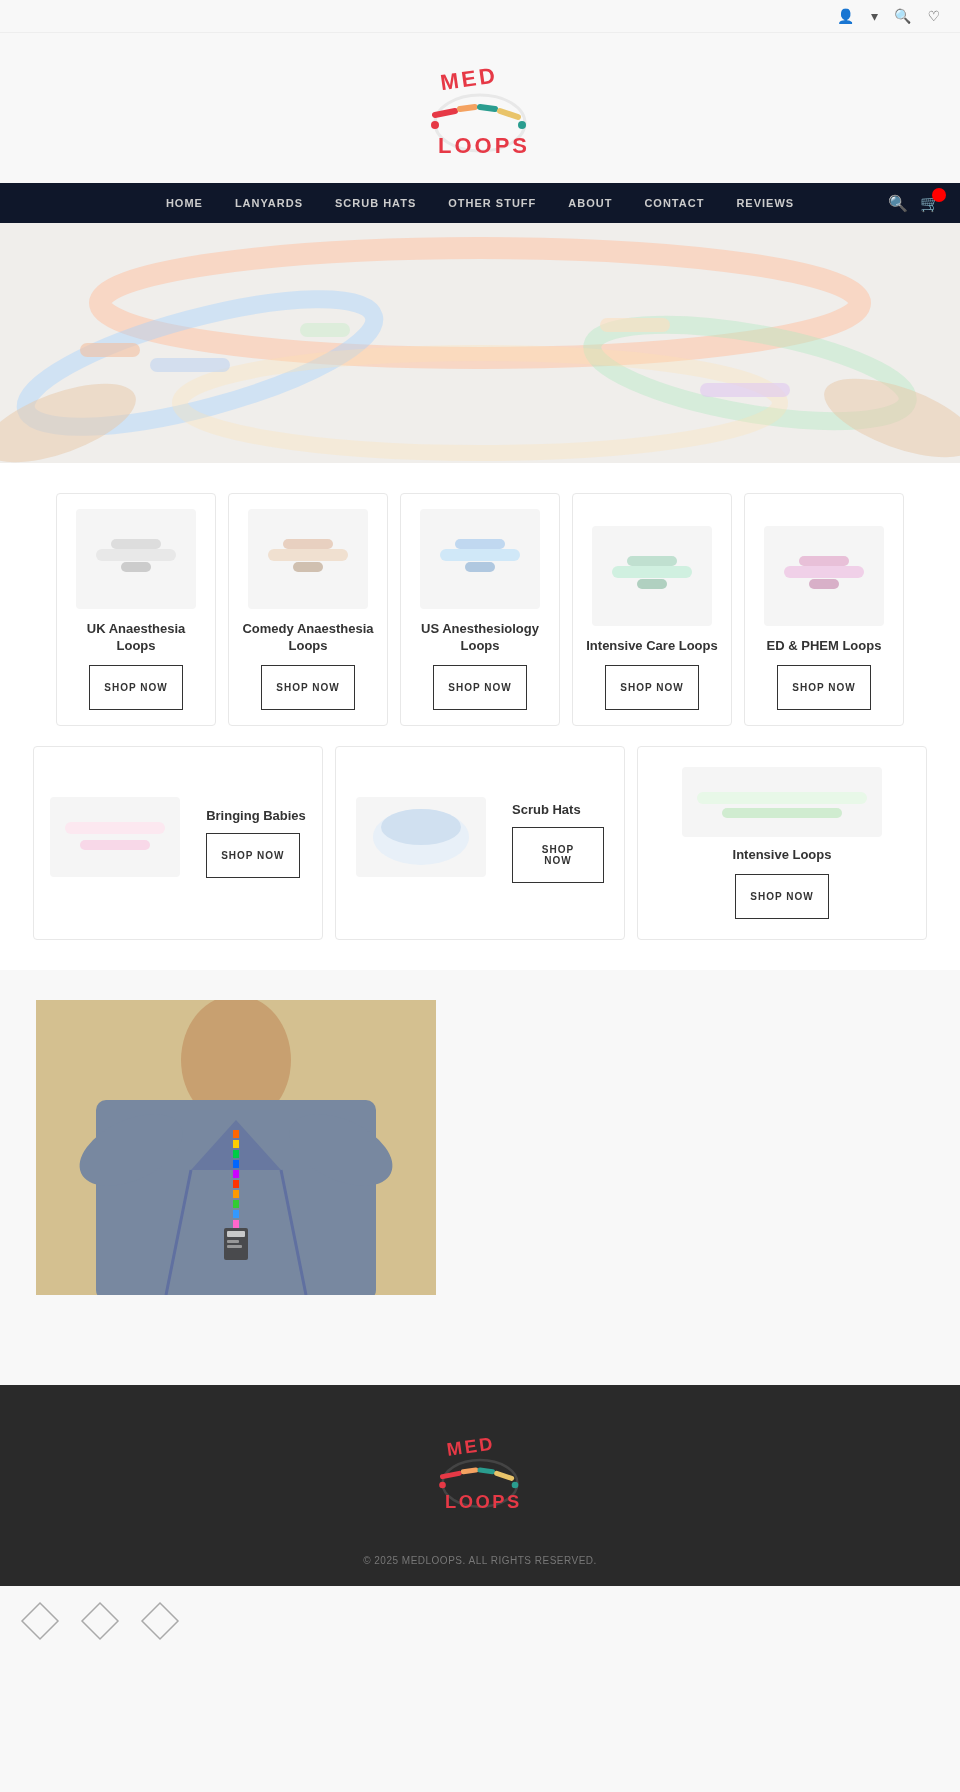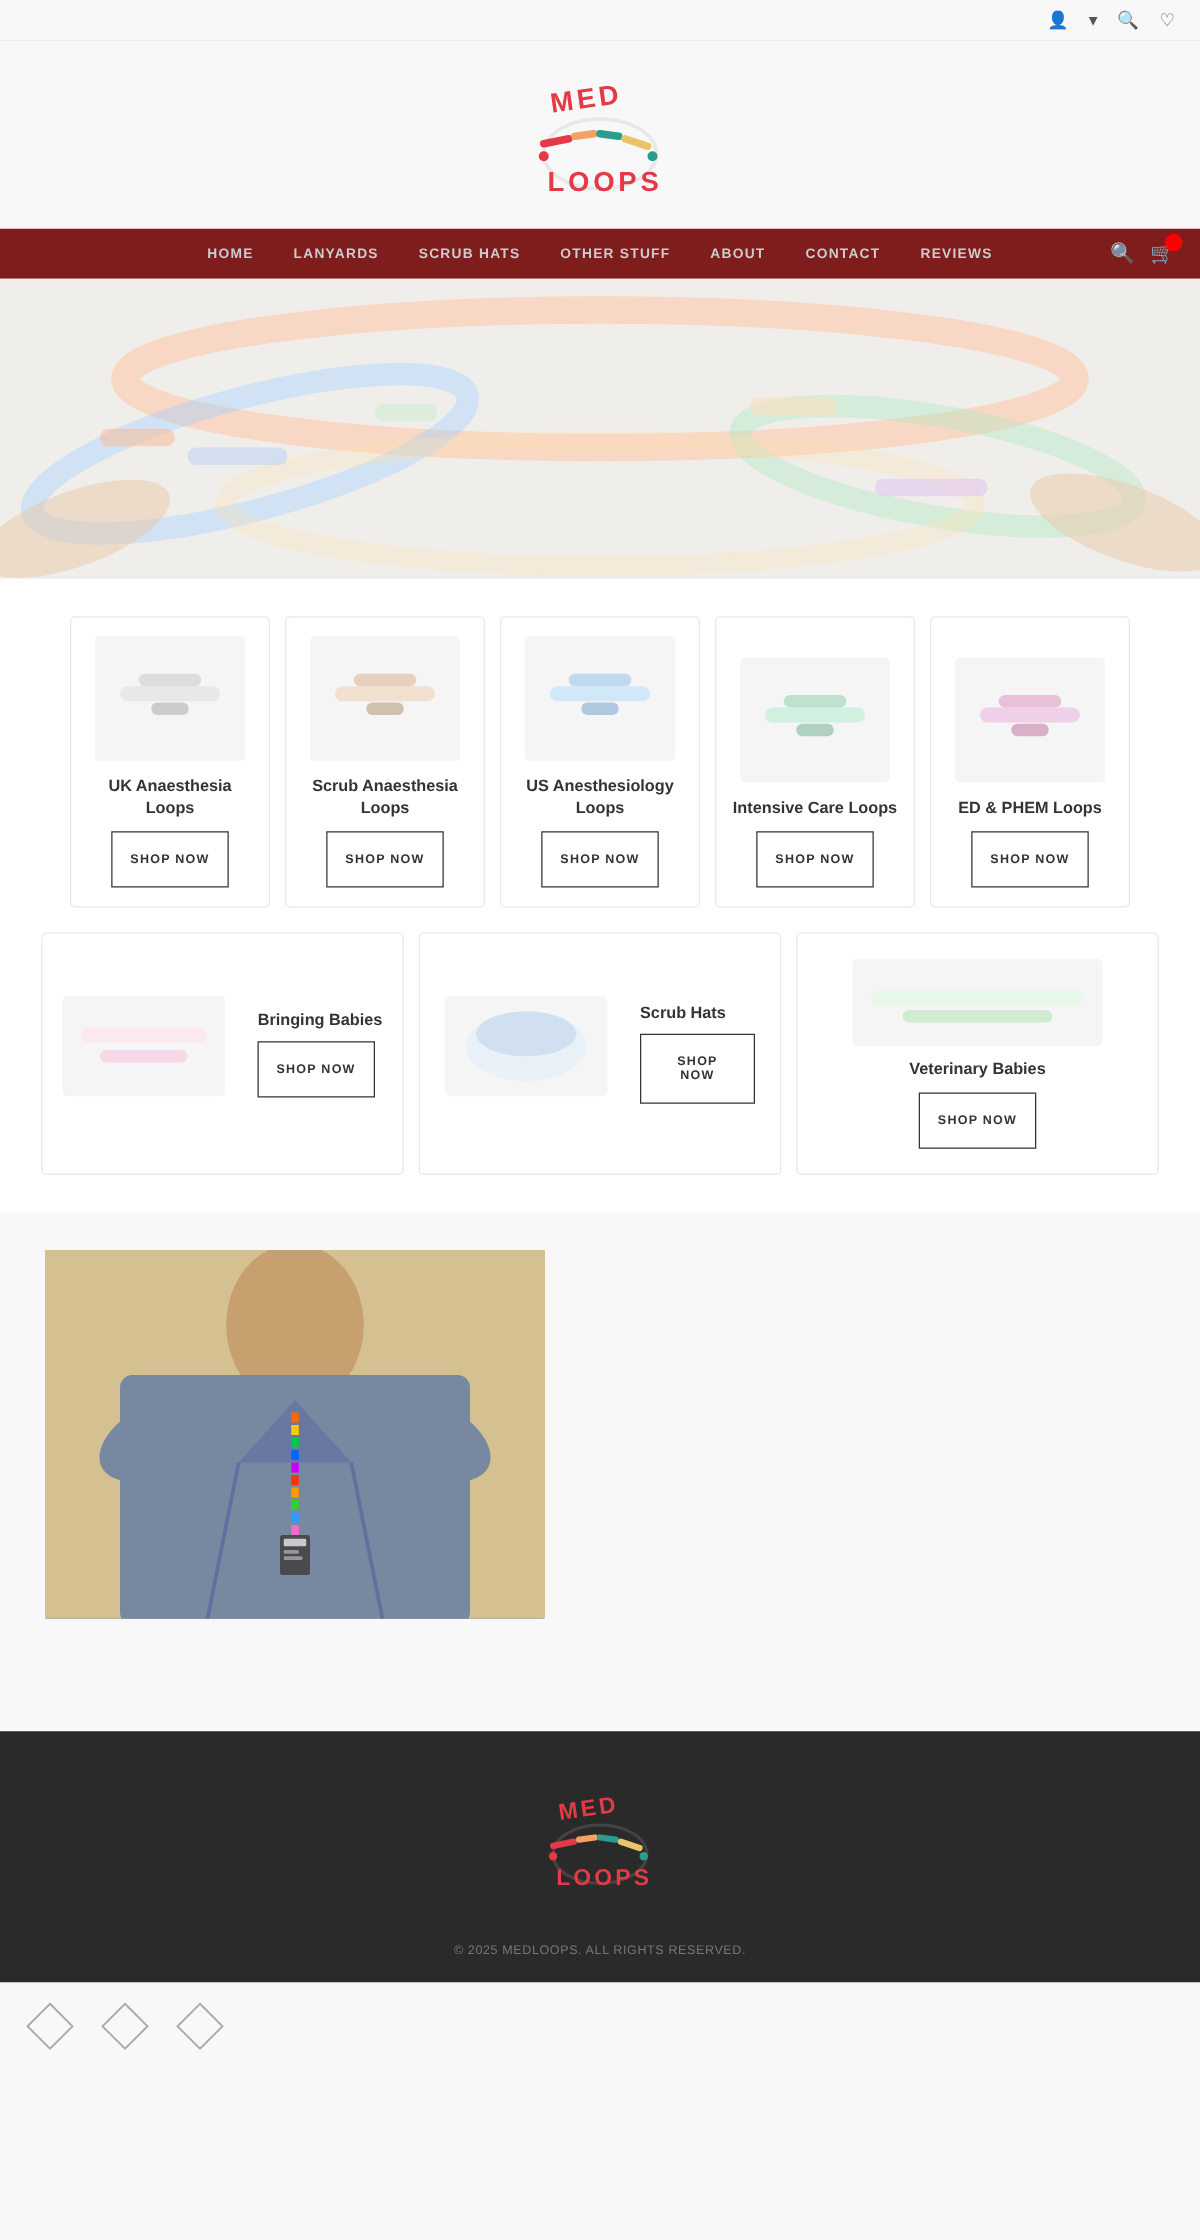--- a/index.html
+++ b/index.html
@@ -22,21 +22,21 @@
       display: flex;
       justify-content: center;
       align-items: center;
       padding: 20px 0 10px;
       background: #f8f8f8;
     }
     .logo-svg-container { width: 140px; height: 120px; }
 
     
     nav {
-      background: #7f1d1d;
+      background: #0f172a;
       display: flex;
       justify-content: center;
       align-items: center;
       padding: 0 20px;
       position: relative;
     }
     nav ul {
       list-style: none;
       display: flex;
       gap: 0;
@@ -349,21 +349,21 @@
     </div>
 
     <div class="product-card">
       <div class="product-image-placeholder">
         <svg width="90" height="70" viewBox="0 0 90 70">
           <rect x="5" y="25" width="80" height="12" rx="6" fill="#f0e0d0"></rect>
           <rect x="20" y="15" width="50" height="10" rx="5" fill="#e8d0c0"></rect>
           <rect x="30" y="38" width="30" height="10" rx="5" fill="#d0c0b0"></rect>
         </svg>
       </div>
-      <div class="product-title">Scrub Anaesthesia Loops</div>
+      <div class="product-title">Comedy Anaesthesia Loops</div>
       <button class="shop-now-btn">SHOP NOW</button>
     </div>
 
     <div class="product-card">
       <div class="product-image-placeholder">
         <svg width="90" height="70" viewBox="0 0 90 70">
           <rect x="5" y="25" width="80" height="12" rx="6" fill="#d0e8f8"></rect>
           <rect x="20" y="15" width="50" height="10" rx="5" fill="#c0d8f0"></rect>
           <rect x="30" y="38" width="30" height="10" rx="5" fill="#b0c8e0"></rect>
         </svg>
@@ -426,21 +426,21 @@
       </div>
     </div>
 
     <div class="vet-card">
       <div class="product-image-placeholder" style="width:200px;height:70px;margin-bottom:10px;">
         <svg width="180" height="60" viewBox="0 0 180 60">
           <rect x="5" y="20" width="170" height="12" rx="6" fill="#e8f8e8"></rect>
           <rect x="30" y="36" width="120" height="10" rx="5" fill="#d0ecd0"></rect>
         </svg>
       </div>
-      <div class="product-title">Veterinary Babies</div>
+      <div class="product-title">Intensive Loops</div>
       <button class="shop-now-btn">SHOP NOW</button>
     </div>
 
   </div>
 </div>
 
 <div class="photo-section">
   <div class="person-photo">
     
     <svg width="400" height="295" viewBox="0 0 400 295" xmlns="http://www.w3.org/2000/svg">

